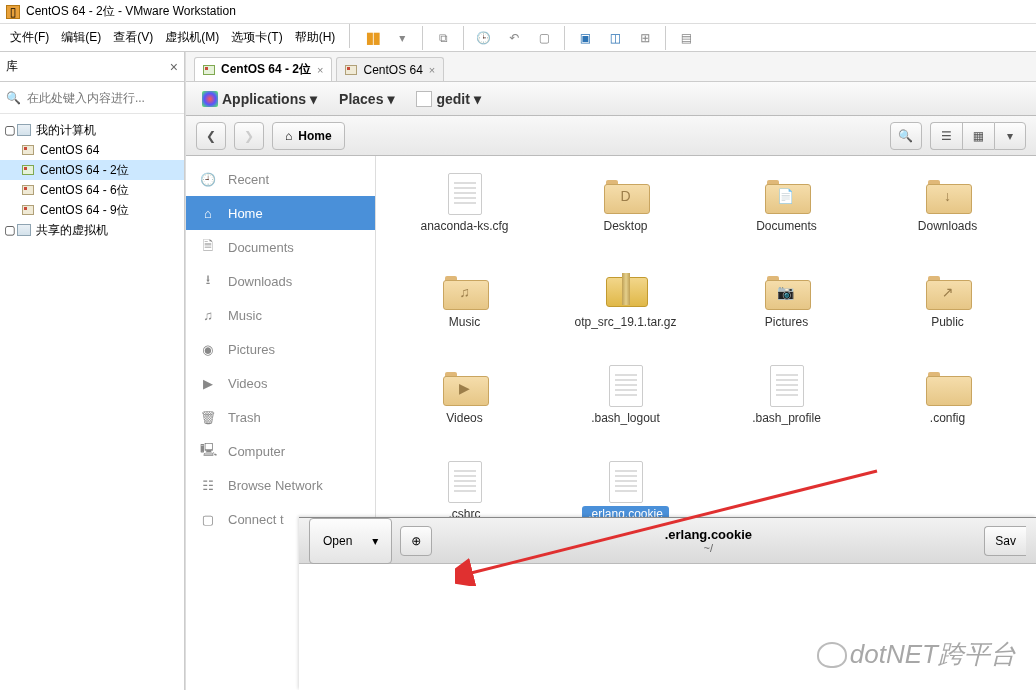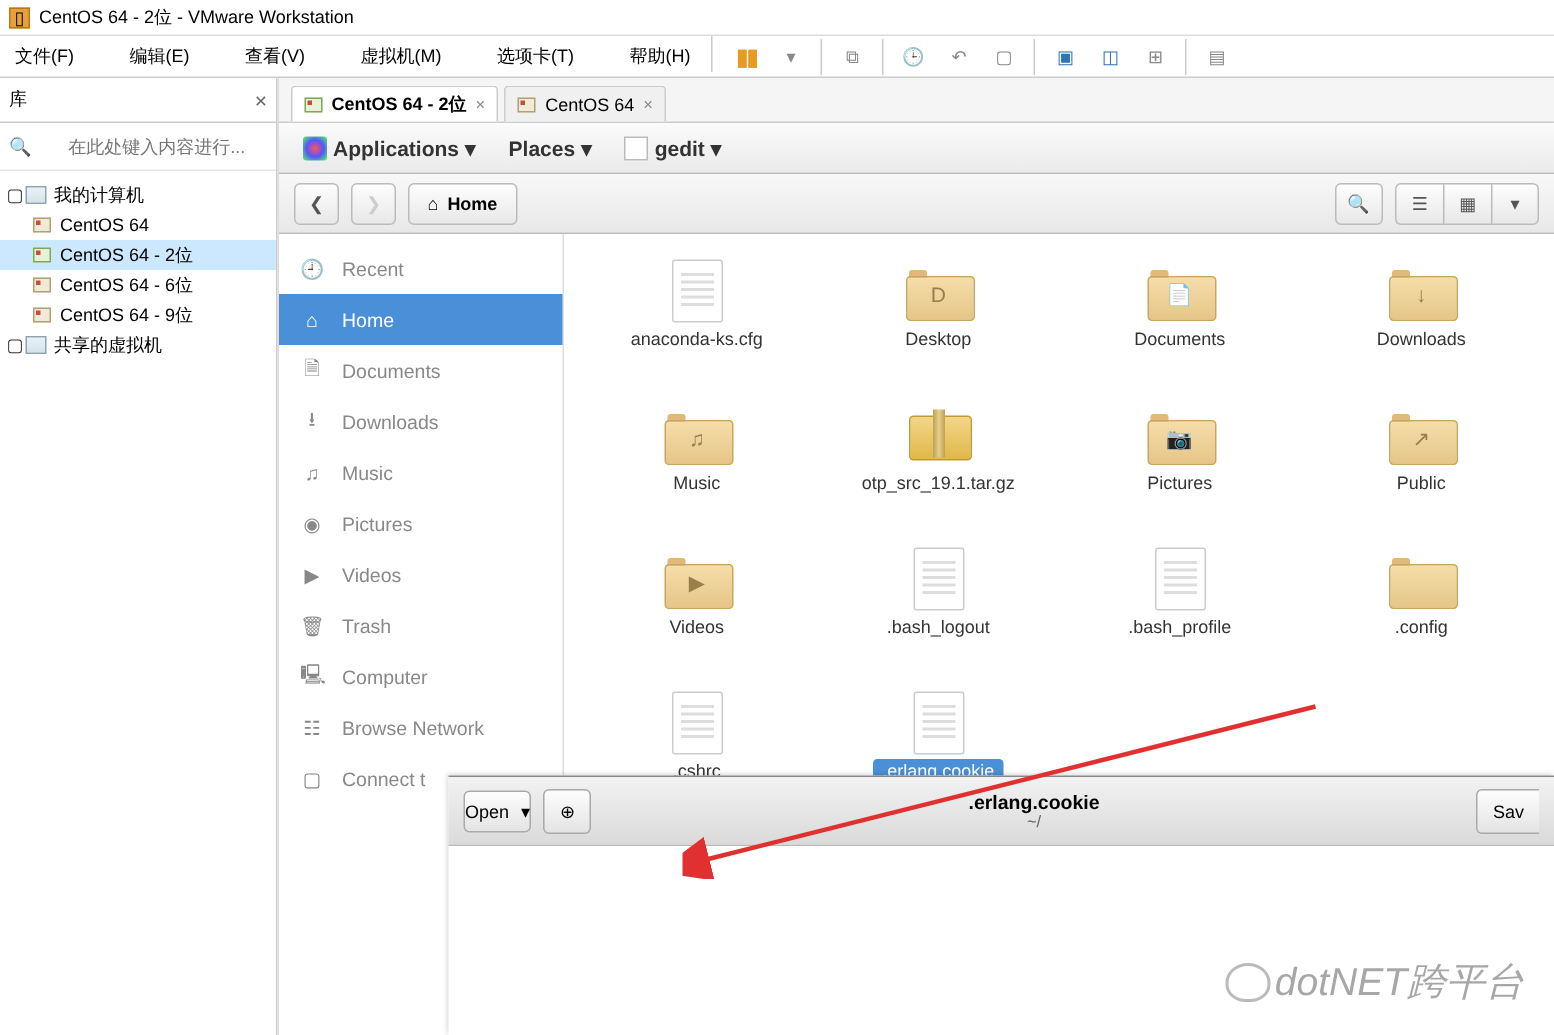--- a/index.html
+++ b/index.html
@@ -5,37 +5,37 @@
 * { box-sizing: border-box; margin: 0; padding: 0; font-family: "Segoe UI", Arial, sans-serif; }
 body { width: 1036px; height: 690px; background: #fff; font-size: 12px; overflow: hidden; position: relative; }
 
 
 .titlebar { height: 24px; background: #fff; display: flex; align-items: center; padding: 0 6px; border-bottom: 1px solid #ddd; }
 .titlebar .logo { width: 14px; height: 14px; background: #E8A13A; border: 1px solid #B67813; margin-right: 6px; display: flex; align-items: center; justify-content: center; }
 .titlebar .title { color: #000; }
 
 
 .menubar { height: 28px; border-bottom: 1px solid #ccc; display: flex; }
-.menubar-left { display: flex; align-items: center; padding: 0 4px; gap: 25px; }
+.menubar-left { display: flex; align-items: center; padding: 0 4px; }
 .menubar-left .mitem { padding: 4px 6px; cursor: pointer; }
 .toolbar { display: flex; align-items: center; padding: 0 4px; gap: 2px; }
 .tb-sep { width: 1px; height: 24px; background: #ccc; margin: 0 4px; }
 .tb-btn { width: 28px; height: 28px; display: flex; align-items: center; justify-content: center; cursor: pointer; color: #888; }
 .pause-btn { color: #E89B21; font-size: 16px; letter-spacing: -2px; }
 
 
 .main { display: flex; height: calc(100% - 52px); }
 
 
 .sidebar-left { width: 185px; border-right: 1px solid #ccc; display: flex; flex-direction: column; }
 .sidebar-head { height: 30px; display: flex; align-items: center; justify-content: space-between; border-bottom: 1px solid #ccc; padding: 0 6px; }
 .sidebar-head .x { cursor: pointer; color: #666; font-size: 14px; }
 .search-row { height: 32px; display: flex; align-items: center; padding: 0 6px; gap: 6px; border-bottom: 1px solid #e5e5e5; }
 .search-row .sicon { color: #888; }
-.search-row input { border: none; outline: none; flex: 1; font-size: 12px; text-align: center; }
+.search-row input { border: none; outline: none; flex: 1; font-size: 12px; }
 .search-row .dd { color: #666; cursor: pointer; }
 .tree { padding: 6px 0; }
 .tree-item { display: flex; align-items: center; padding: 2px 4px; height: 20px; cursor: pointer; }
 .tree-item .twisty { width: 12px; text-align: center; color: #333; }
 .tree-item .ticon { width: 16px; height: 16px; margin-right: 4px; display: flex; align-items: center; justify-content: center; }
 .tree-item.selected { background: #CCE8FF; }
 .tree-item.l1 { padding-left: 20px; }
 .pc-icon { width: 14px; height: 12px; border: 1px solid #8FA4B2; background: linear-gradient(#EAF1F6,#D4E2EB); }
 .vm-icon { width: 12px; height: 10px; border: 1px solid #7FA850; background: #E6F2D9; position: relative; }
 .vm-icon.off { border-color: #B0A078; background: #F0EAD6; }
@@ -85,21 +85,21 @@
 .folder-graphic .mark { position: absolute; z-index:2; left:50%; top:56%; transform:translate(-50%,-50%); font-size:14px; color:#9C7E4A; }
 .doc-graphic { width: 34px; height: 42px; background:#fff; border:1px solid #ccc; border-radius: 2px; position: relative; }
 .doc-graphic::before { content:""; position:absolute; left:5px; top:8px; width:22px; height:2px; background:#ddd; box-shadow: 0 5px 0 #ddd, 0 10px 0 #ddd, 0 15px 0 #ddd, 0 20px 0 #ddd; }
 .tar-graphic { width: 40px; height: 34px; position: relative; }
 .tar-graphic::before { content:""; position:absolute; left:0; top:4px; width:40px; height:28px; background: linear-gradient(#F2D68A,#E0B848); border:1px solid #C29A2F; border-radius: 3px; }
 .tar-graphic::after { content:""; position:absolute; left:16px; top:0; width:8px; height:32px; background: linear-gradient(90deg,#BFA055,#E5D08C,#BFA055); }
 
 
 .gedit { position: absolute; left: 299px; top: 517px; width: 737px; height: 173px; background: #fff; border-top: 1px solid #888; box-shadow: -1px -1px 3px rgba(0,0,0,.15); display: flex; flex-direction: column; }
 .gedit-tb { height: 46px; background: linear-gradient(#F2F2F2,#DADADA); border-bottom: 1px solid #bbb; display: flex; align-items: center; padding: 0 10px; gap: 8px; }
-.gedit-open { height: 28px; border: 1px solid #aaa; border-radius: 4px; background: linear-gradient(#fdfdfd,#e4e4e4); display: flex; align-items: center; padding: 0 0; gap: 8px; cursor: pointer; }
+.gedit-open { height: 46px; border: 1px solid #aaa; border-radius: 4px; background: linear-gradient(#fdfdfd,#e4e4e4); display: flex; align-items: center; padding: 0 13px; gap: 20px; cursor: pointer; }
 .gedit-new { width: 32px; height: 30px; border: 1px solid #aaa; border-radius: 4px; background: linear-gradient(#fdfdfd,#e4e4e4); display: flex; align-items: center; justify-content: center; cursor: pointer; }
 .gedit-title { flex: 1; text-align: center; }
 .gedit-title .fn { font-weight: bold; font-size: 13px; }
 .gedit-title .pth { font-size: 11px; color: #666; }
 .gedit-save { height: 30px; border: 1px solid #aaa; border-radius: 4px 0 0 4px; border-right: none; background: linear-gradient(#fdfdfd,#e4e4e4); padding: 0 10px; display: flex; align-items: center; cursor: pointer; }
 .gedit-content { flex: 1; padding: 6px 8px; font-family: monospace; font-size: 13px; position: relative; }
 .cursor-line::after { content: ""; display: inline-block; width: 1px; height: 14px; background: #000; vertical-align: middle; }
 
 
 .arrow-svg { position: absolute; pointer-events: none; }

